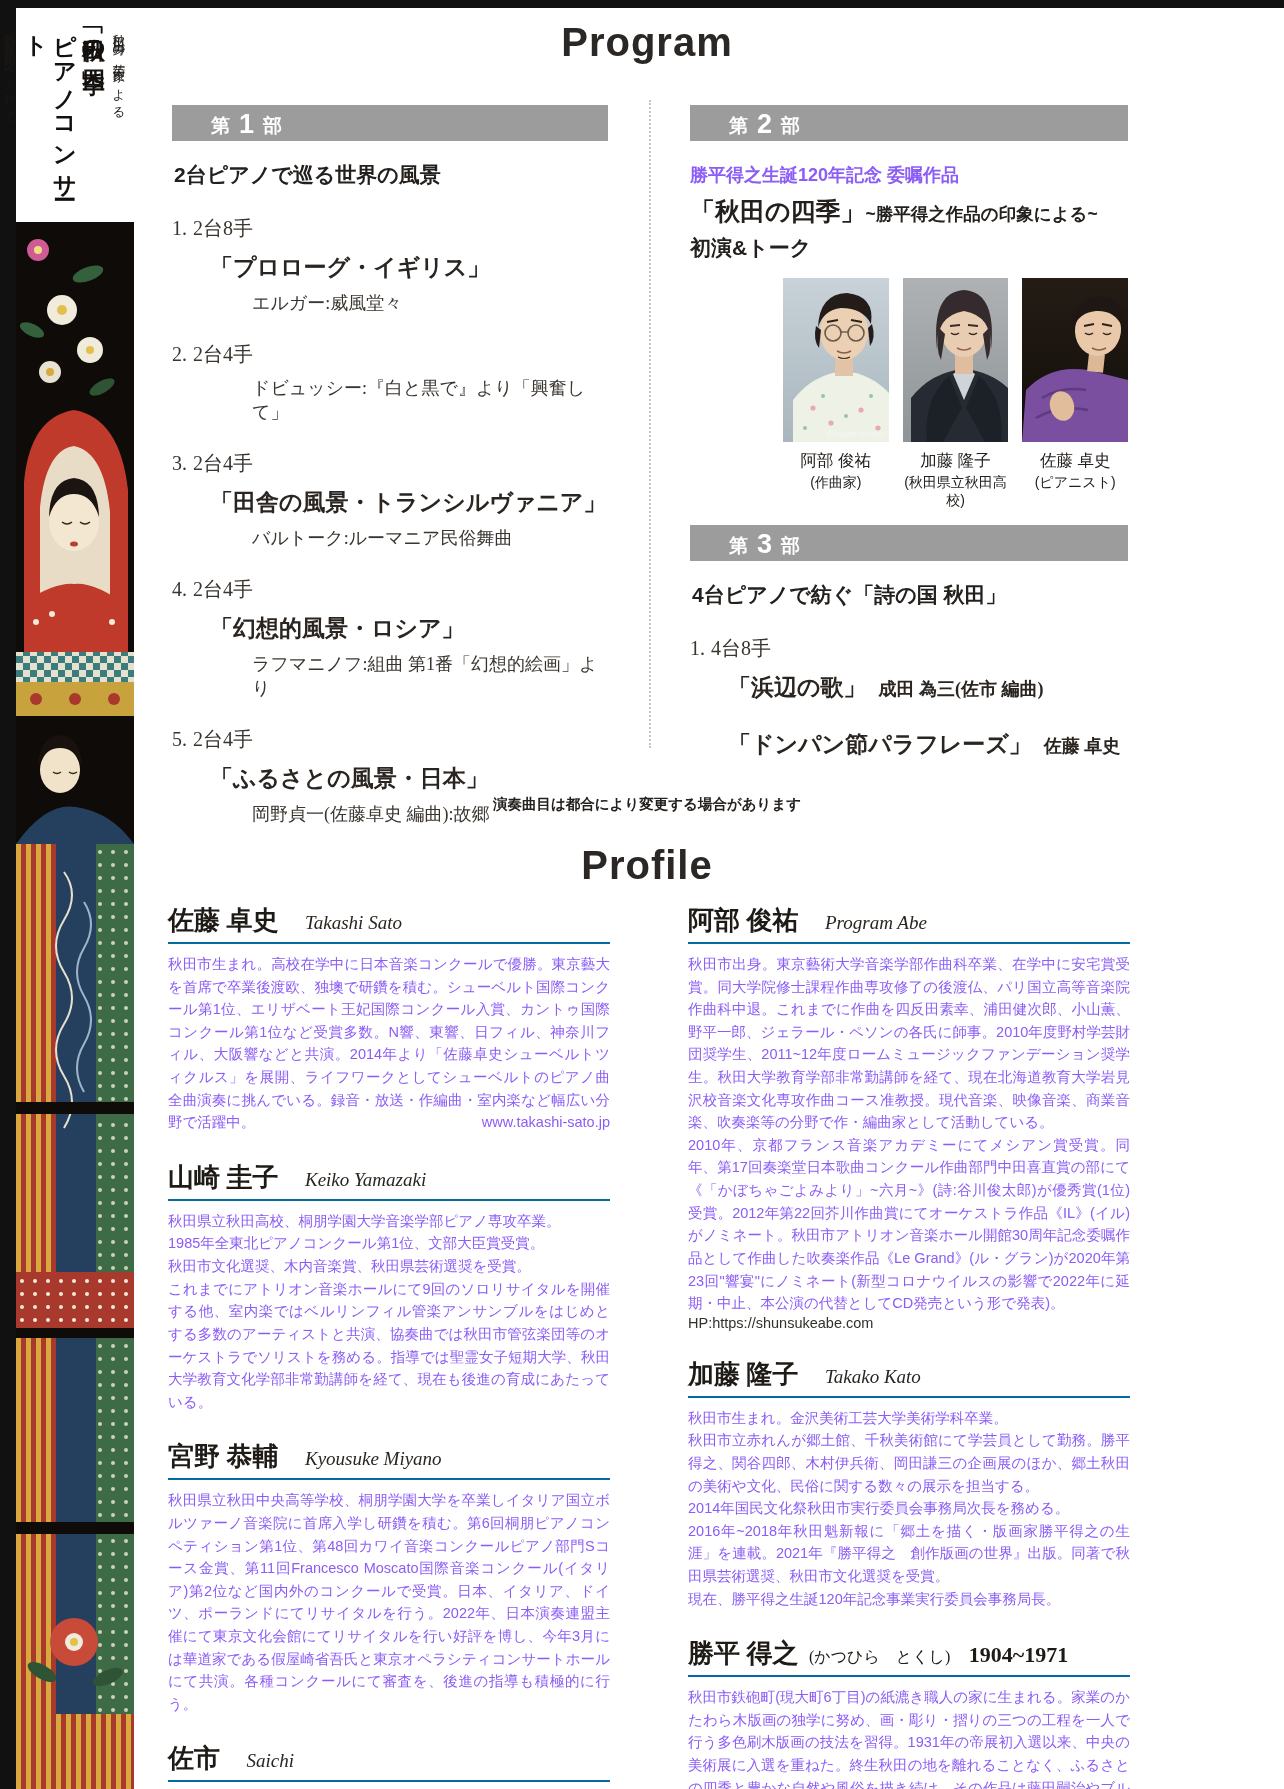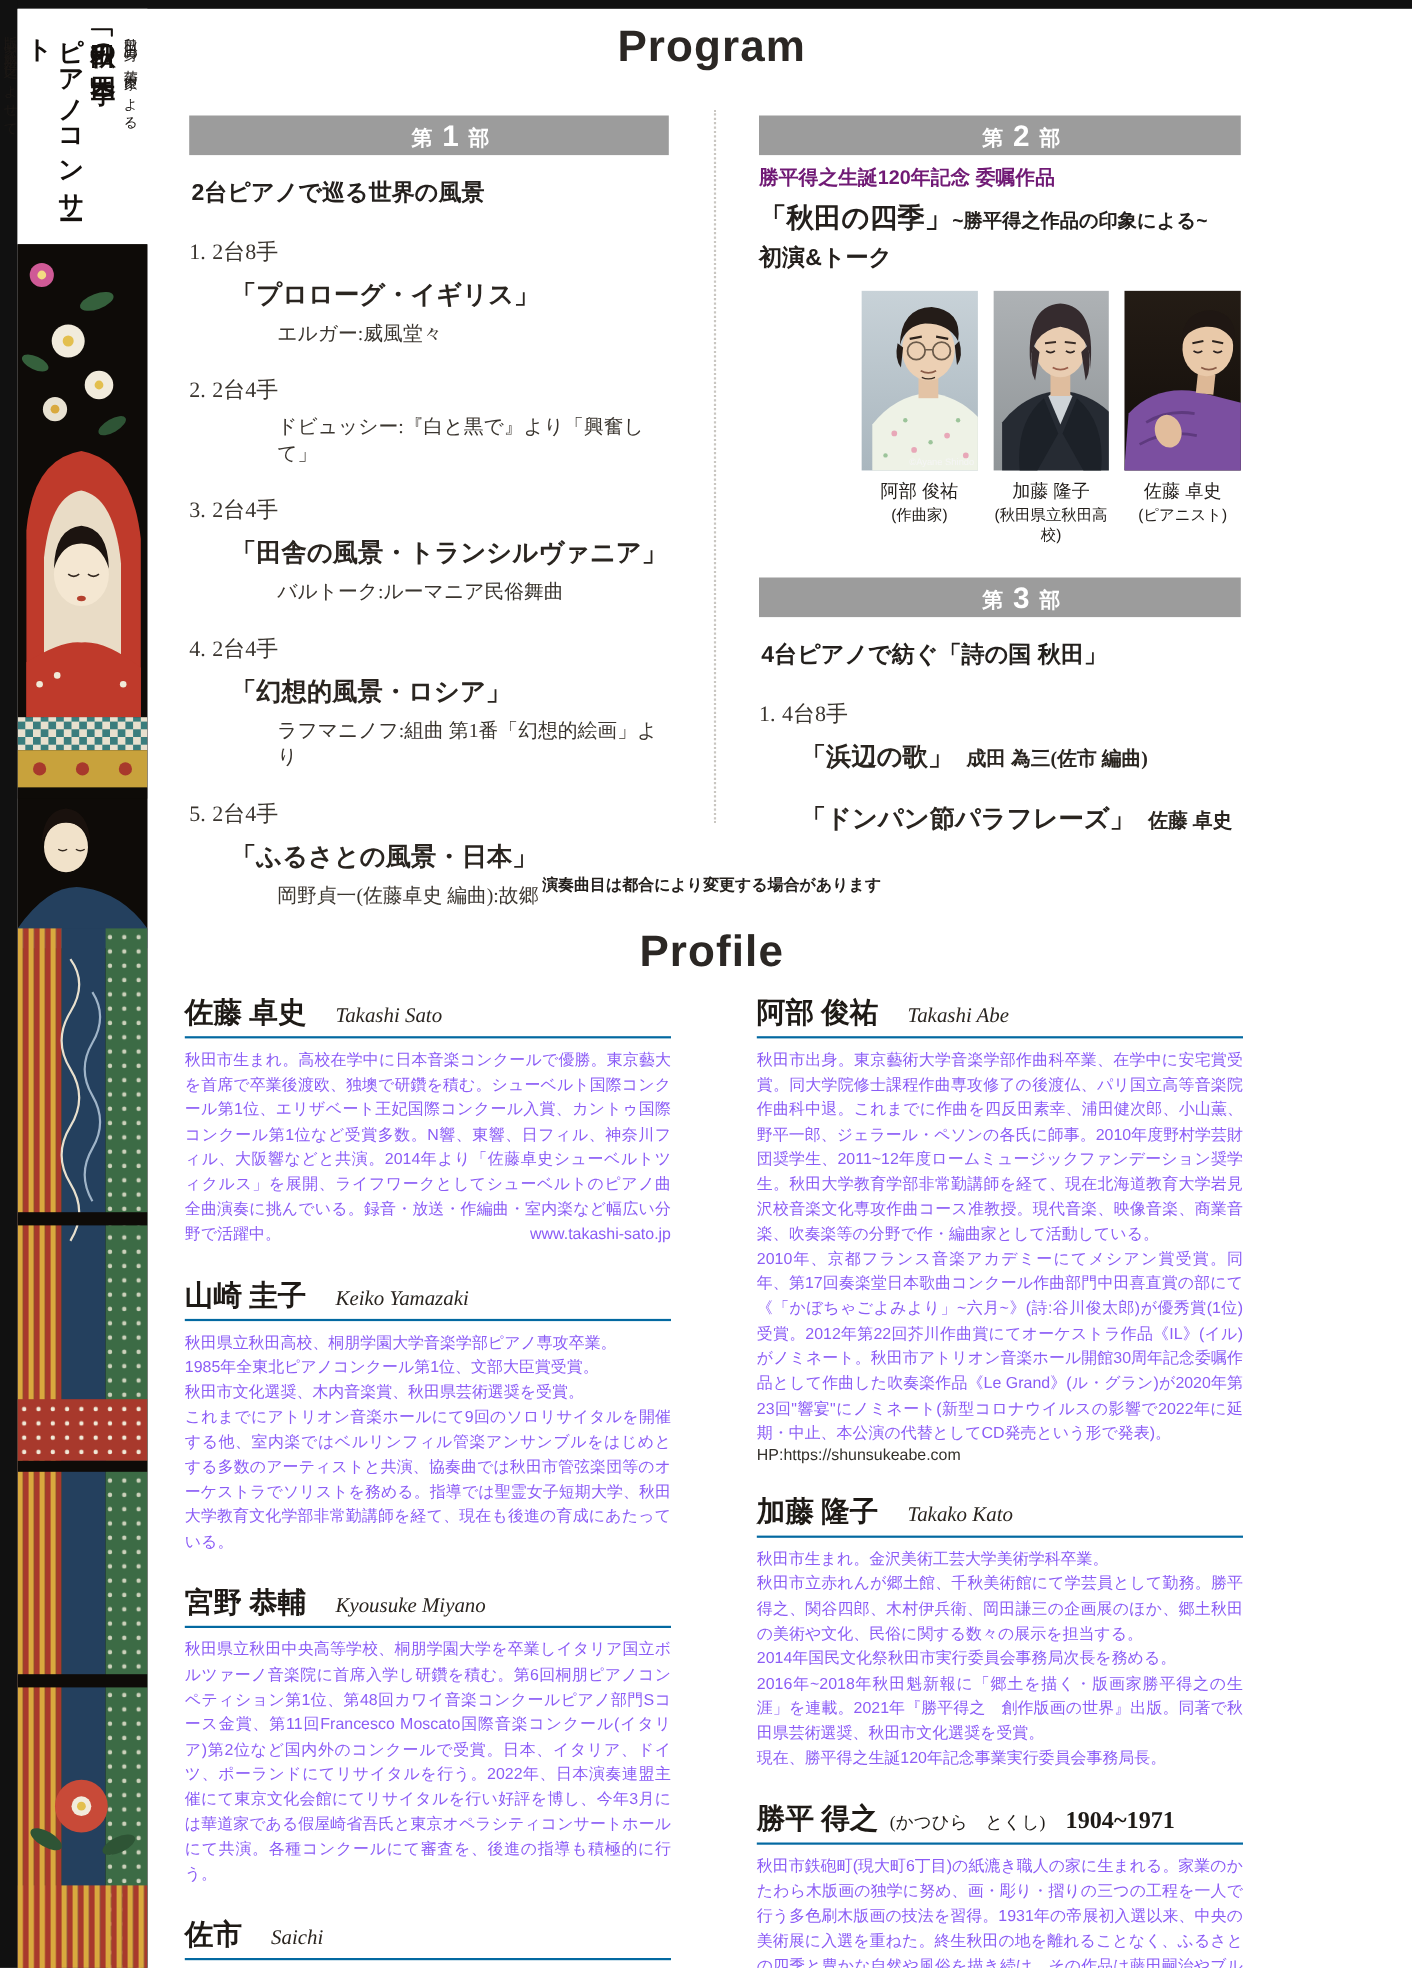--- a/index.html
+++ b/index.html
@@ -15,36 +15,36 @@
   .vt-small{font-size:12.5px;letter-spacing:3px;color:#1c1815;margin:6px 3px 0 3px;font-family:"Liberation Serif",serif;}
   .vt-big{font-size:23px;font-weight:bold;letter-spacing:2px;color:#14100d;line-height:1.25;
     font-family:"Liberation Serif",serif;margin:0 2px;}
   
   .artwork{left:16px;top:222px;width:118px;height:1567px;background:#0e0b08;}
   
   .h-program{left:168px;top:20px;width:958px;text-align:center;font-size:40px;font-weight:bold;color:#2b2724;letter-spacing:1px;}
   .h-profile{left:168px;top:843px;width:958px;text-align:center;font-size:40px;font-weight:bold;color:#2b2724;letter-spacing:1px;}
   .divider{left:649px;top:100px;height:648px;border-left:2px dotted #c9c6c1;}
   
-  .partbar{height:36px;background:#9c9c9c;color:#fff;text-align:center;line-height:36px;padding-left:39px;}
+  .partbar{height:36px;background:#9c9c9c;color:#fff;text-align:left;line-height:36px;padding-left:39px;}
   .partbar .t{font-size:19px;font-weight:bold;}
   .partbar .n{font-size:27px;font-weight:bold;margin:0 9px;position:relative;top:1px;}
   
   .col-l{left:172px;top:105px;width:436px;}
   .col-r{left:690px;top:105px;width:438px;}
   .col3{left:690px;top:525px;width:438px;}
   .subtitle{font-size:21px;font-weight:bold;color:#24201d;margin:20px 0 0 2px;}
   .pitem{margin-top:26px;}
   .pline1{font-family:"Liberation Serif",serif;font-size:20px;color:#3a352f;}
   .pline1 .form{margin-left:6px;}
   .pline2{font-family:"Liberation Serif",serif;font-size:23px;font-weight:bold;color:#2a2520;margin:10px 0 0 38px;}
   .pline2 .credit{font-size:18px;font-weight:bold;margin-left:12px;}
   .pline3{font-family:"Liberation Serif",serif;font-size:18px;color:#3a352f;margin:8px 0 0 80px;}
   
-  .p2l1{font-size:18px;font-weight:bold;color:#701a75;margin-top:8px;}
+  .p2l1{font-size:18px;font-weight:bold;color:#8b5cf6;margin-top:22px;}
   .p2l2{margin-top:8px;color:#24201d;}
   .p2l2 .big{font-size:25px;font-weight:bold;}
   .p2l2 .rest{font-size:17.5px;font-weight:bold;}
   .p2l3{font-size:21px;font-weight:bold;color:#24201d;margin-top:6px;}
   .photorow{margin:16px 0 0 93px;display:flex;gap:14px;}
   .photo{width:122px;height:164px;position:relative;overflow:hidden;}
   .photo svg{display:block;}
   .pcredit{position:absolute;right:3px;bottom:3px;font-size:8.5px;color:#f5f5f5;}
   .namerow{margin:8px 0 0 93px;display:flex;gap:14px;}
   .ncell{width:122px;text-align:center;}
@@ -336,21 +336,21 @@
     </div>
 
   </div>
 
 </div>
 
 <div class="abs profcol-r">
   <div class="prof">
     <div class="profhead">
       <span class="kanji">阿部 俊祐</span>
-      <span class="romaji">Takashi Abe</span>
+      <span class="romaji">Program Abe</span>
     </div>
     <p class="bio">秋田市出身。東京藝術大学音楽学部作曲科卒業、在学中に安宅賞受賞。同大学院修士課程作曲専攻修了の後渡仏、パリ国立高等音楽院作曲科中退。これまでに作曲を四反田素幸、浦田健次郎、小山薫、野平一郎、ジェラール・ペソンの各氏に師事。2010年度野村学芸財団奨学生、2011~12年度ロームミュージックファンデーション奨学生。秋田大学教育学部非常勤講師を経て、現在北海道教育大学岩見沢校音楽文化専攻作曲コース准教授。現代音楽、映像音楽、商業音楽、吹奏楽等の分野で作・編曲家として活動している。
 2010年、京都フランス音楽アカデミーにてメシアン賞受賞。同年、第17回奏楽堂日本歌曲コンクール作曲部門中田喜直賞の部にて《「かぼちゃごよみより」~六月~》(詩:谷川俊太郎)が優秀賞(1位)受賞。2012年第22回芥川作曲賞にてオーケストラ作品《IL》(イル)がノミネート。秋田市アトリオン音楽ホール開館30周年記念委嘱作品として作曲した吹奏楽作品《Le Grand》(ル・グラン)が2020年第23回"響宴"にノミネート(新型コロナウイルスの影響で2022年に延期・中止、本公演の代替としてCD発売という形で発表)。</p>
     <div class="urlline">HP:https://shunsukeabe.com</div>
   </div>
   <div class="prof">
     <div class="profhead">
       <span class="kanji">加藤 隆子</span>
       <span class="romaji">Takako Kato</span>
     </div>

